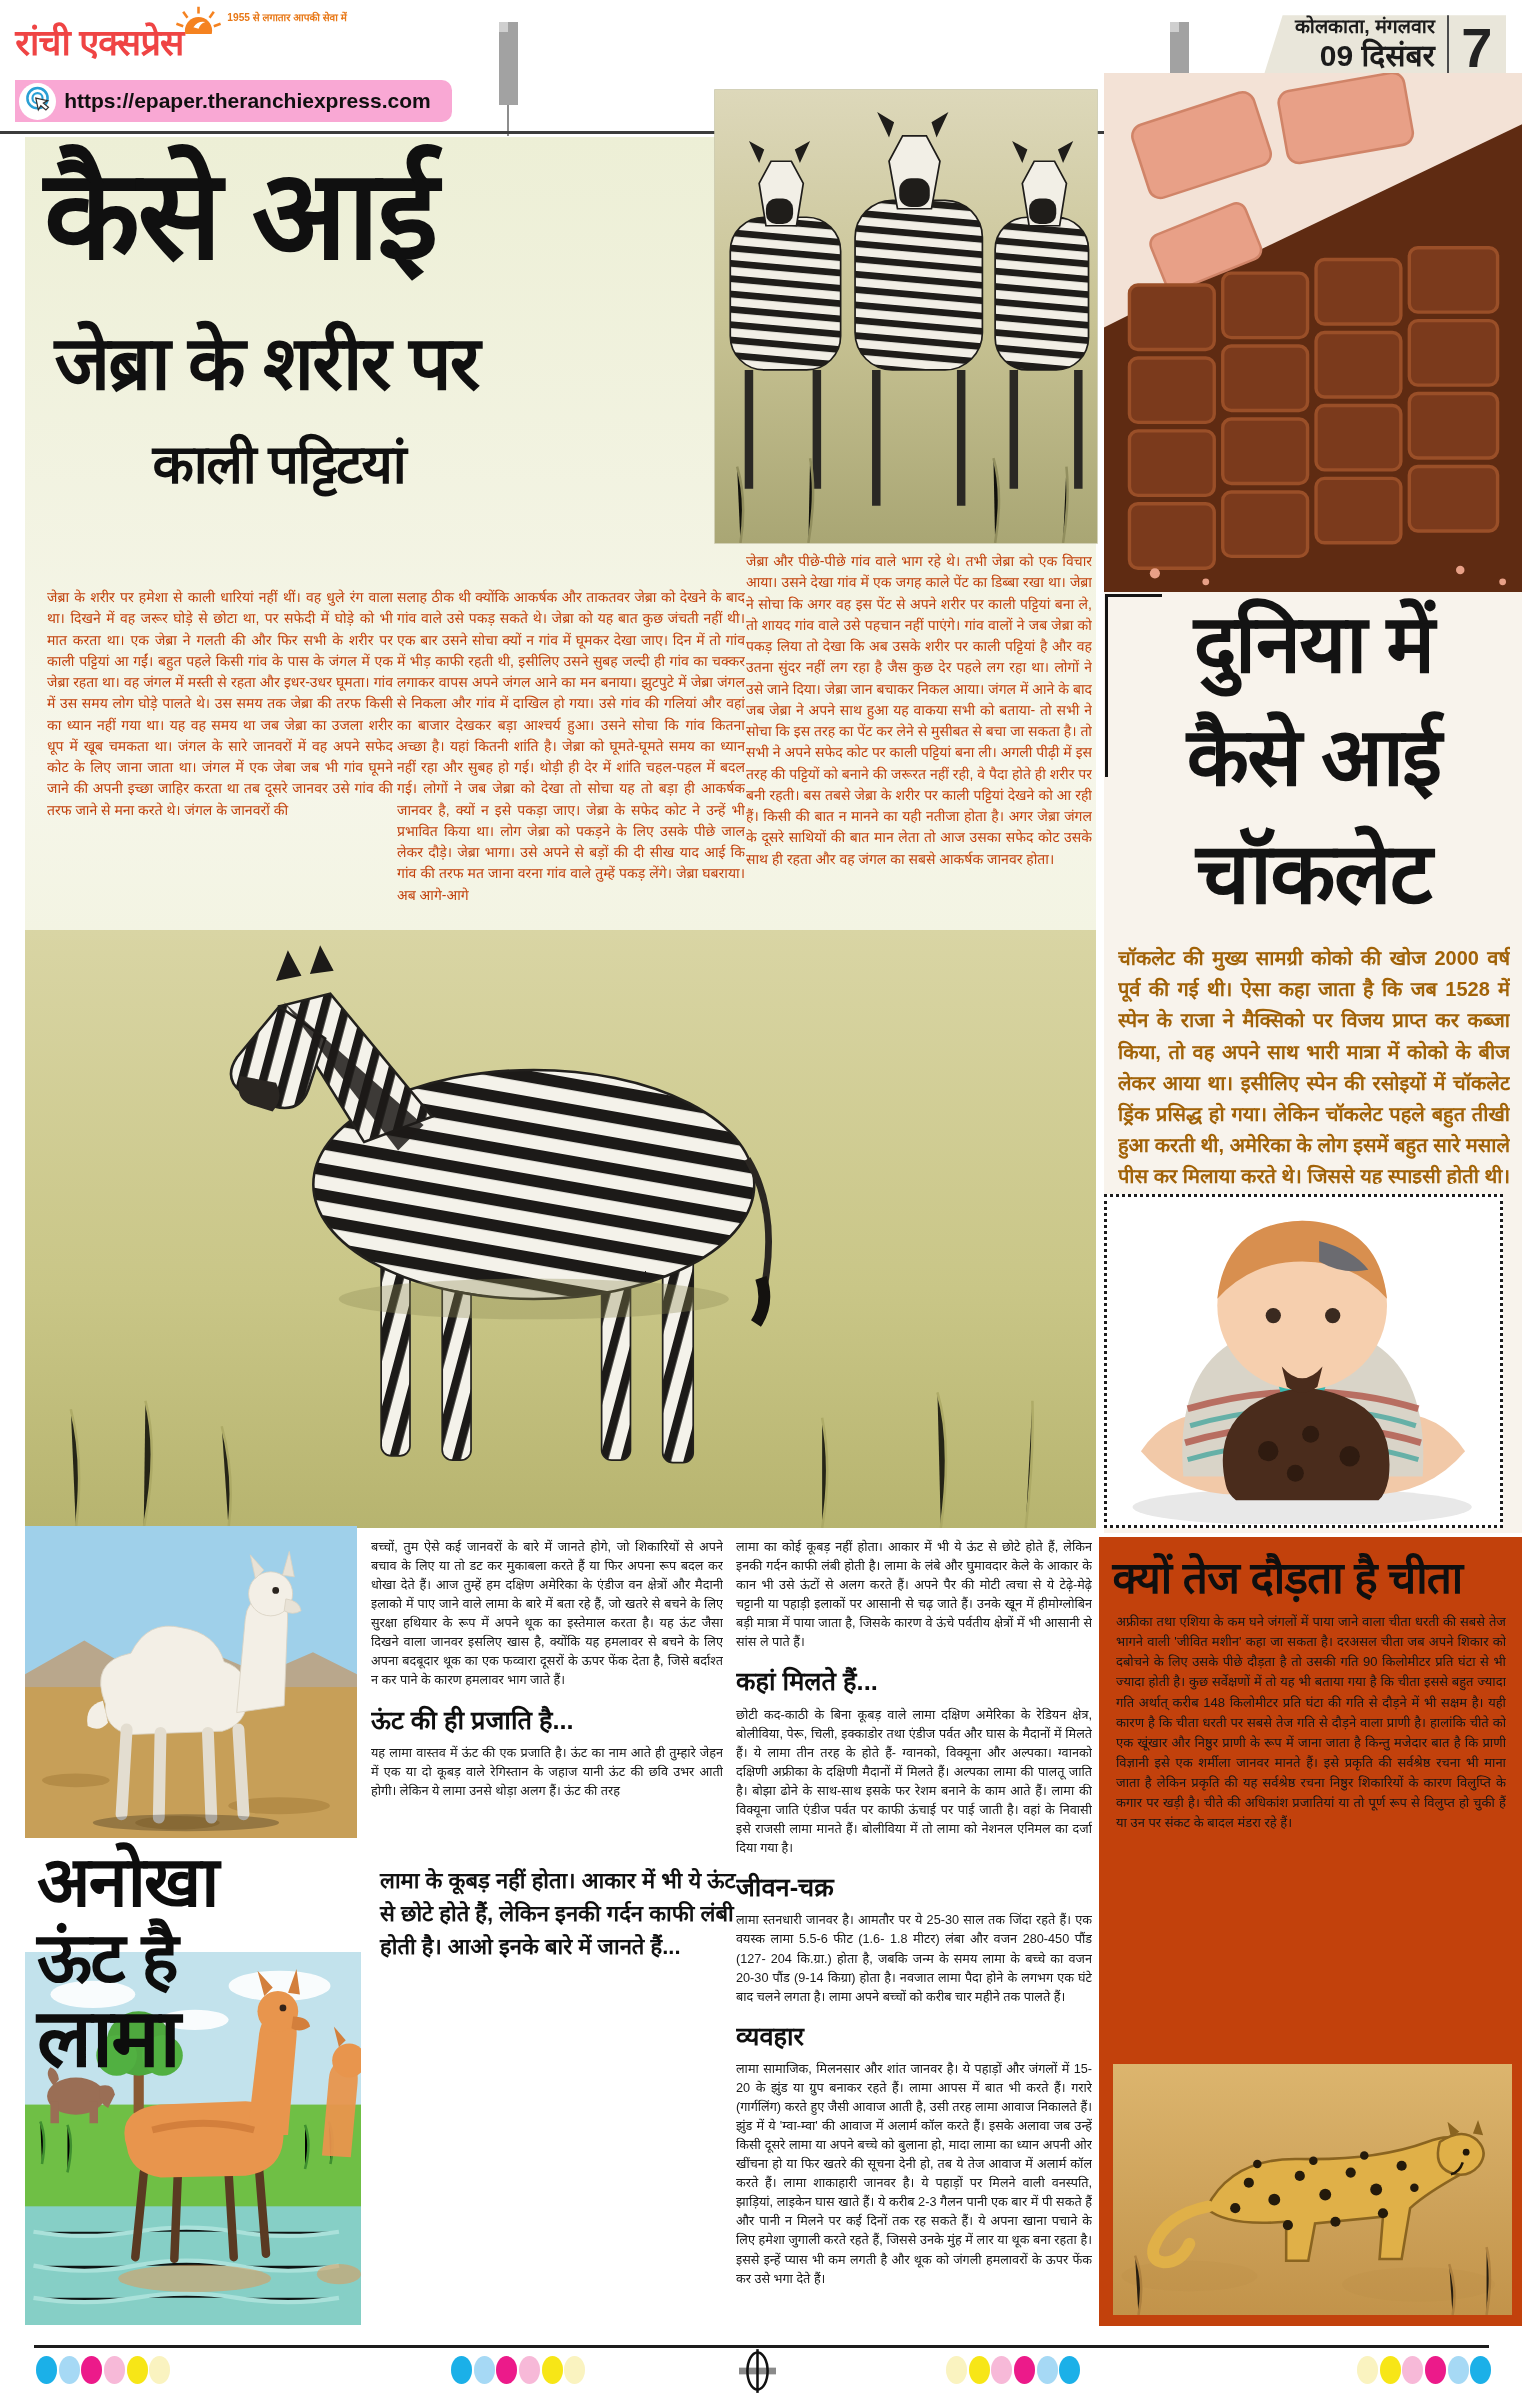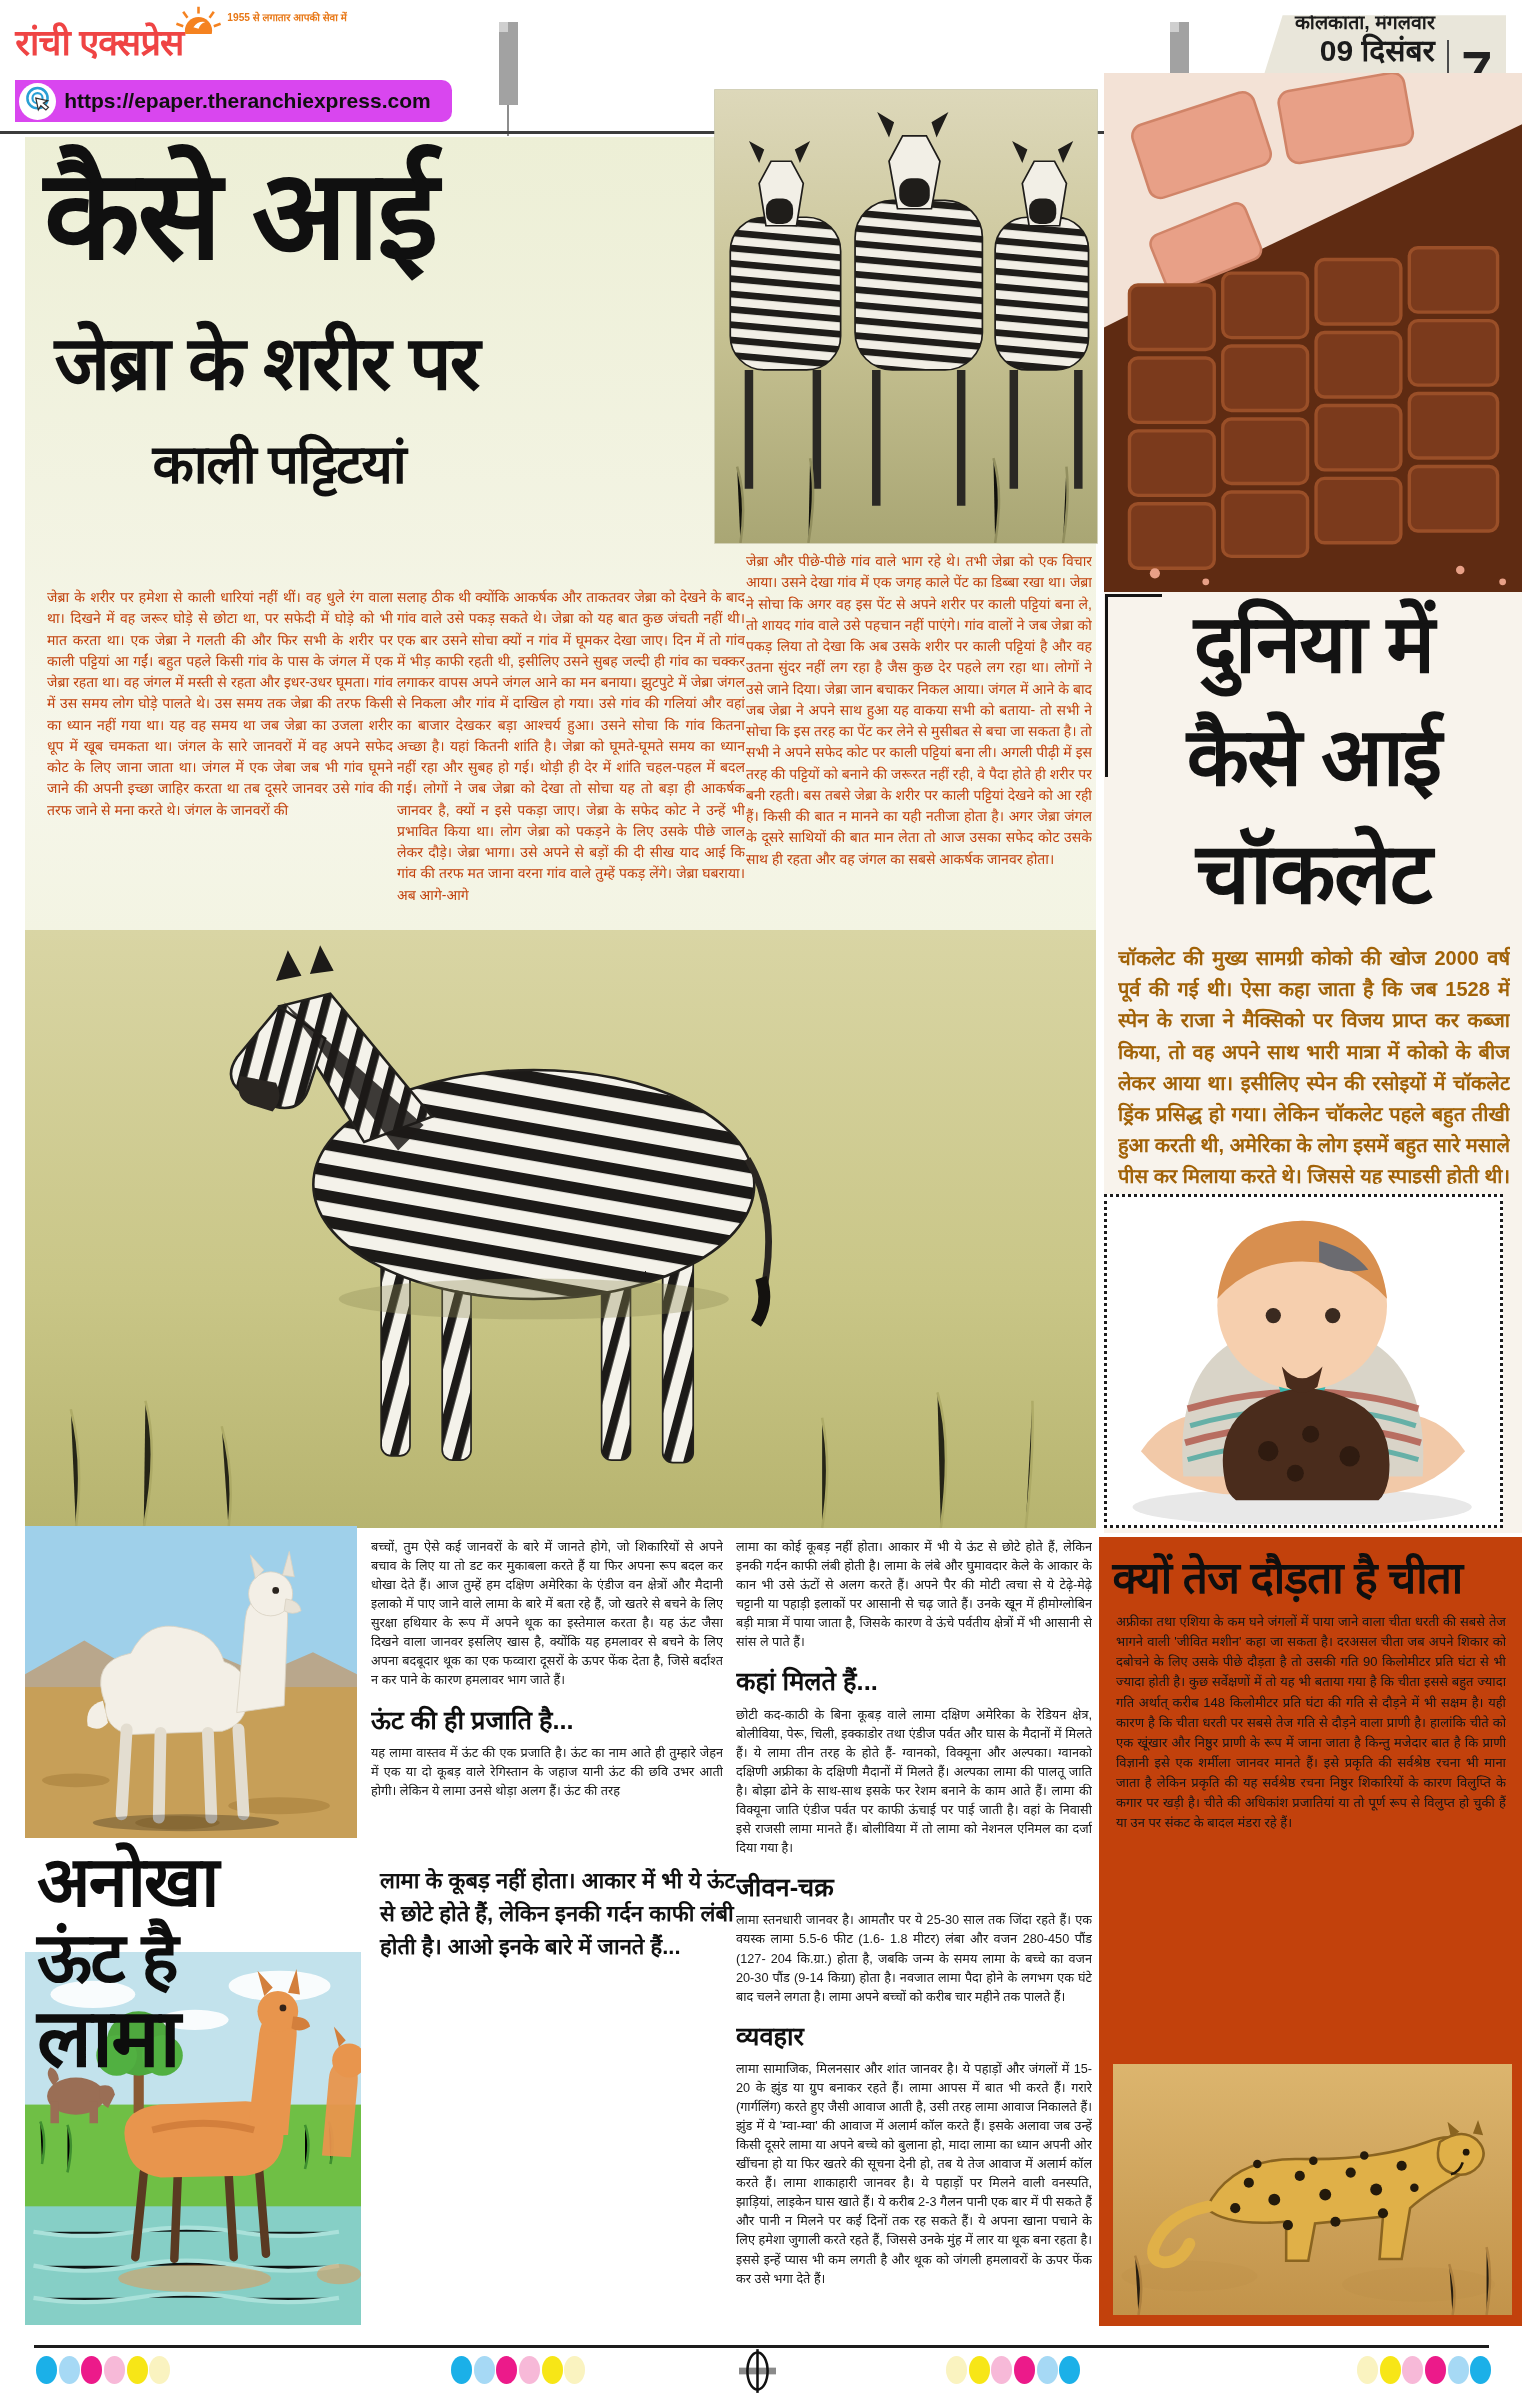--- a/index.html
+++ b/index.html
@@ -6,36 +6,36 @@
   .page{position:relative;width:1523px;height:2401px;background:#ffffff;overflow:hidden;
         font-family:"Liberation Sans","DejaVu Sans",sans-serif;color:#1b1b1b;}
   .abs{position:absolute;}
 
   
   .masthead-rule{left:0;top:131px;width:1523px;height:2.5px;background:#3c3c3c;}
   .logo-block{left:15.3px;top:8.5px;width:475px;height:68px;}
   .logo-text{font-size:36px;font-weight:800;letter-spacing:-0.8px;color:#ef4444;line-height:68px;white-space:nowrap;}
   .logo-sun{left:158px;top:-3.4px;width:51px;height:29px;}
   .logo-tagline{left:212px;top:1.7px;font-size:10.2px;color:#e87817;font-weight:700;white-space:nowrap;}
-  .url-bar{left:15.3px;top:80px;width:437px;height:42px;background:#d946ef;border-radius:0 10.2px 10.2px 0;
+  .url-bar{left:15.3px;top:80px;width:437px;height:42px;background:#f9a8d4;border-radius:0 10.2px 10.2px 0;
            display:flex;align-items:center;gap:8.5px;}
   .touch-icon{width:37px;height:37px;margin-left:3.4px;border-radius:50%;background:#fff;
               display:flex;align-items:center;justify-content:center;}
   .url-text{font-size:21px;font-weight:800;color:#101010;white-space:nowrap;}
   .section-head{left:475px;top:22px;width:594px;text-align:center;white-space:nowrap;}
   .section-blue{font-size:54px;font-weight:800;color:#2a9fd4;}
   .section-black{font-size:54px;font-weight:800;color:#2e2e2e;}
   .quote-bar{width:18.7px;height:83px;background:#a2a2a2;}
   .quote-bar .notch{position:absolute;left:0;top:0;width:8.5px;height:10.2px;background:#cfcfcf;}
   .qb-l{left:499px;top:22px;}
   .qb-r{left:1170px;top:22px;}
   .qb-stem{width:2.5px;height:30.5px;background:#8d8d8d;position:absolute;left:7.6px;top:83px;}
   .dateline{left:1255px;top:15.3px;width:251px;height:88px;background:#e9e6da;
             clip-path:polygon(11% 0,100% 0,100% 100%,0 100%);
-            display:flex;align-items:flex-end;justify-content:flex-end;gap:12px;padding-right:8.5px;box-sizing:border-box;}
+            display:flex;align-items:flex-start;justify-content:flex-end;gap:12px;padding-right:8.5px;box-sizing:border-box;}
   .dateline .city{font-size:19.5px;font-weight:700;text-align:right;line-height:1.2;}
   .dateline .date{font-size:30px;font-weight:800;text-align:right;line-height:1.15;}
   .date-divider{width:2.5px;height:63px;background:#4c4c4c;}
   .page-number{font-size:56px;font-weight:800;color:#222;padding-right:5.1px;}
 
   
   .zebra-article{left:25.4px;top:137px;width:1071px;height:1391px;overflow:hidden;
      background:linear-gradient(180deg,#edefd6 0%,#f6f6ea 45%,#eff1d8 75%,#e7ebcf 100%);}
   .z-h1{position:absolute;left:18.7px;top:12px;font-size:125px;font-weight:800;letter-spacing:-2.5px;color:#101010;line-height:1.05;}
   .z-h2{position:absolute;left:29px;top:185px;font-size:75px;font-weight:800;letter-spacing:-1.7px;color:#101010;line-height:1.1;}

